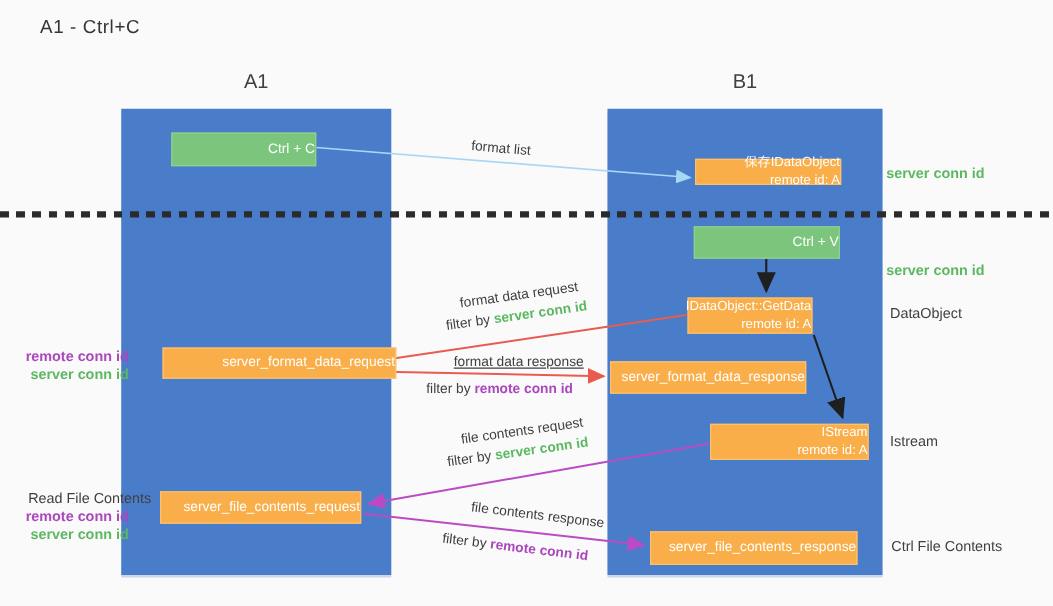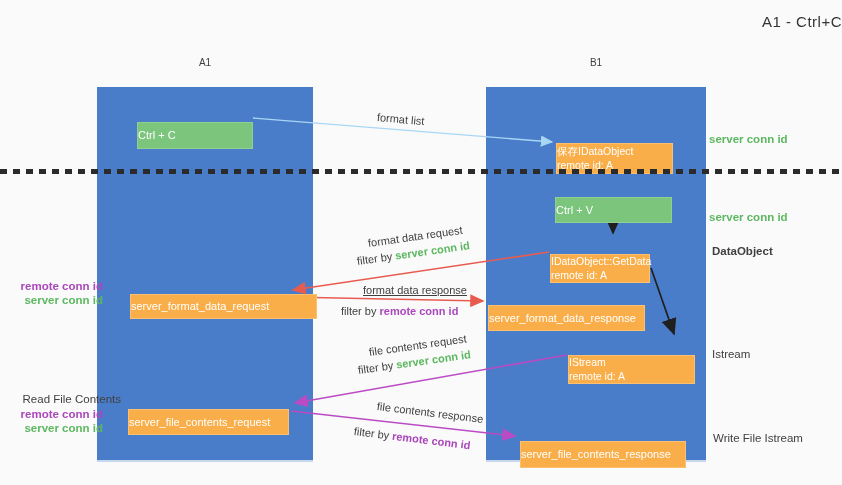--- a/index.html
+++ b/index.html
@@ -18,36 +18,37 @@
   html,body{width:842px;height:485px;}
   body{
     font-family:"Liberation Sans","DejaVu Sans",sans-serif;
     background:#fafafa;
     position:relative;
     overflow:hidden;
     color:var(--dark-text);
   }
   .abs{position:absolute;}
   .title{
-    top:10px;left:0;width:842px;text-align:right;
+    top:10px;left:0;width:842px;text-align:left;
     font-size:15px;line-height:1.55;color:#353535;
     letter-spacing:.5px;
+    padding-left:32px;
   }
   .col-header{
-    top:56px;text-align:center;font-size:10px;line-height:1.3;color:var(--dark-text);
+    top:56px;text-align:center;font-size:16px;line-height:1.3;color:var(--dark-text);
   }
   .column{
     top:87px;height:373px;background:var(--column-blue);
     box-shadow:0 2px 0 rgba(160,185,225,.55);
     z-index:1;
   }
   #arrow-layer{left:0;top:0;z-index:2;}
   .node{
-    z-index:3;display:flex;flex-direction:column;align-items:flex-start;justify-content:center;
-    color:#fff;text-align:center;font-size:11px;line-height:1.32;margin-top:16px;
+    z-index:3;display:flex;flex-direction:column;align-items:flex-end;justify-content:center;
+    color:#fff;text-align:center;font-size:11px;line-height:1.32;
   }
   .node.green{background:var(--node-green);border:1px solid #8fd090;}
   .node.orange{background:var(--node-orange);border:1px solid #fbc070;}
   .node.two-line{font-size:10.5px;}
   .dotted-line{
     left:0;top:169px;width:842px;height:5px;z-index:4;
     background:repeating-linear-gradient(to right,#2b2b2b 0 7px,transparent 7px 13px);
   }
   .edge-label{font-size:11px;color:var(--dark-text);white-space:nowrap;z-index:3;}
   .rot-neg{transform:rotate(-8deg);transform-origin:left center;}
@@ -106,21 +107,21 @@
   <line x1="567" y1="355" x2="295" y2="403" class="ln-magenta" marker-end="url(#m-magenta)"></line>
   <line x1="291" y1="411" x2="515" y2="436" class="ln-magenta" marker-end="url(#m-magenta)"></line>
 </svg>
 
 <div class="abs dotted-line"></div>
 
 <div class="abs node green" style="left:137px;top:106px;width:116px;height:27px;">
   <span>Ctrl + C</span>
 </div>
 
-<div class="abs node orange two-line" style="left:556px;top:127px;width:117px;height:31px;">
+<div class="abs node orange two-line" style="left:556px;top:127px;width:117px;height:21px;">
   <div>保存IDataObject</div>
   <div>remote id: A</div>
 </div>
 
 <div class="abs node green" style="left:555px;top:181px;width:117px;height:26px;">
   <span>Ctrl + V</span>
 </div>
 
 <div class="abs node orange two-line" style="left:550px;top:238px;width:100px;height:29px;">
   <div>IDataObject::GetData</div>
@@ -143,23 +144,23 @@
 <div class="abs node orange" style="left:128px;top:393px;width:161px;height:26px;">
   <span>server_file_contents_request</span>
 </div>
 
 <div class="abs node orange" style="left:520px;top:425px;width:166px;height:27px;">
   <span>server_file_contents_response</span>
 </div>
 
 <div class="abs side-label green-id" style="left:709px;top:133px;">server conn id</div>
 <div class="abs side-label green-id" style="left:709px;top:211px;">server conn id</div>
-<div class="abs side-label" style="left:712px;top:245px;font-weight:bold;">DataObject</div>
+<div class="abs side-label" style="left:712px;top:245px;">DataObject</div>
 <div class="abs side-label" style="left:712px;top:348px;">Istream</div>
-<div class="abs side-label" style="left:713px;top:432px;">Write File Istream</div>
+<div class="abs side-label" style="left:713px;top:432px;">Ctrl File Contents</div>
 
 <div class="abs side-label right-align" style="left:8px;top:279px;width:95px;">
   <div class="purple-id">remote conn id</div>
   <div class="green-id">server conn id</div>
 </div>
 <div class="abs side-label right-align" style="left:2px;top:392px;width:119px;">Read File Contents</div>
 <div class="abs side-label right-align" style="left:8px;top:407px;width:95px;">
   <div class="purple-id">remote conn id</div>
   <div class="green-id">server conn id</div>
 </div>

